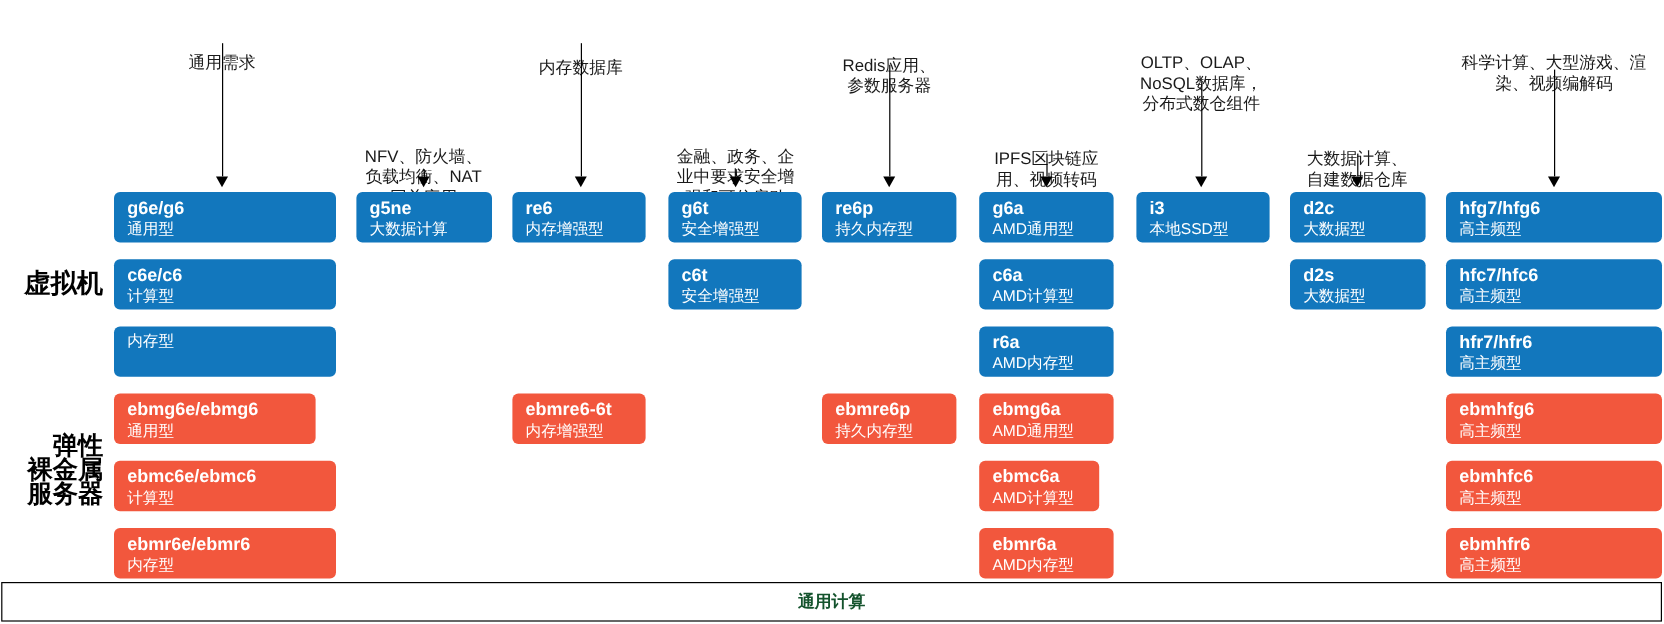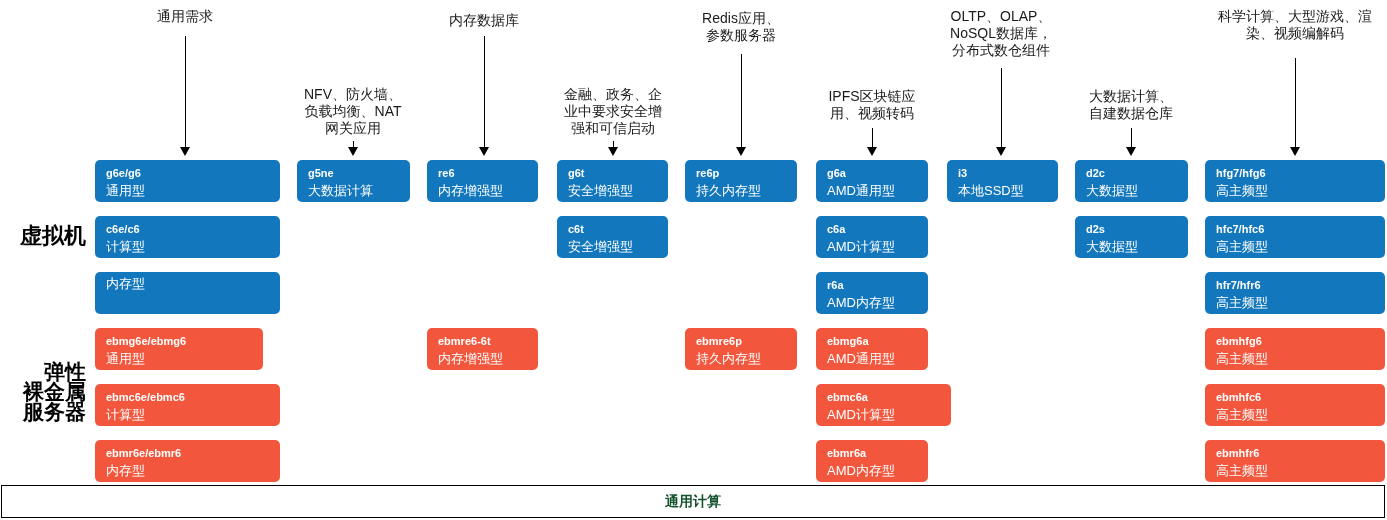--- a/index.html
+++ b/index.html
@@ -4,21 +4,21 @@
 <style>
   html,body{margin:0;padding:0;background:#fff;}
   body{
     width:1387px;height:520px;position:relative;overflow:hidden;
     font-family:"Liberation Sans",sans-serif;color:#111;
   }
   .stage{position:absolute;inset:0;}
   
   .ann-text{
     position:absolute;font-size:14px;line-height:17px;text-align:center;
-    color:#1a1a1a;white-space:pre-line;letter-spacing:0;
+    color:#1a1a1a;white-space:pre-line;letter-spacing:0;margin-top:36px;
   }
   .arrow-line{position:absolute;width:1px;background:#000;}
   .arrow-head{
     position:absolute;width:0;height:0;
     border-left:5px solid transparent;border-right:5px solid transparent;
     border-top:9px solid #000;
   }
   
   .row-label{
     position:absolute;font-weight:700;color:#000;text-align:right;
@@ -26,21 +26,21 @@
   }
   .row-label.vm{left:6px;top:224px;width:80px;font-size:22px;line-height:24px;}
   .row-label.bm{left:6px;top:362px;width:80px;font-size:21px;line-height:20px;}
   
   .ibox{
     position:absolute;height:42px;border-radius:5px;color:#fff;
     padding:4px 11px;box-sizing:border-box;overflow:hidden;
   }
   .ibox.blue{background:var(--blue,#1277BD);}
   .ibox.orange{background:var(--orange,#F2573D);}
-  .ibox .code{display:block;font-size:11px;font-weight:700;line-height:19px;}
+  .ibox .code{display:block;font-size:15px;font-weight:700;line-height:19px;}
   .ibox .type{display:block;font-size:13px;font-weight:400;line-height:16px;}
   
   .banner{
     position:absolute;left:1px;right:2px;top:485px;height:31px;
     border:1.5px solid #000;background:#fff;
     display:flex;align-items:center;justify-content:center;
   }
   .banner-text{font-size:14px;font-weight:700;color:#14532d;}
 </style>
 </head>
@@ -174,21 +174,21 @@
       <span class="type">AMD计算型</span>
     </div>
   <div class="ibox blue" style="left:816px;top:272px;width:112px">
       <span class="code">r6a</span>
       <span class="type">AMD内存型</span>
     </div>
   <div class="ibox orange" style="left:816px;top:328px;width:112px">
       <span class="code">ebmg6a</span>
       <span class="type">AMD通用型</span>
     </div>
-  <div class="ibox orange" style="left:816px;top:384px;width:135px">
+  <div class="ibox orange" style="left:816px;top:384px;width:100px">
       <span class="code">ebmc6a</span>
       <span class="type">AMD计算型</span>
     </div>
   <div class="ibox orange" style="left:816px;top:440px;width:112px">
       <span class="code">ebmr6a</span>
       <span class="type">AMD内存型</span>
     </div>
 
   <div class="ibox blue" style="left:947px;top:160px;width:111px">
       <span class="code">i3</span>

